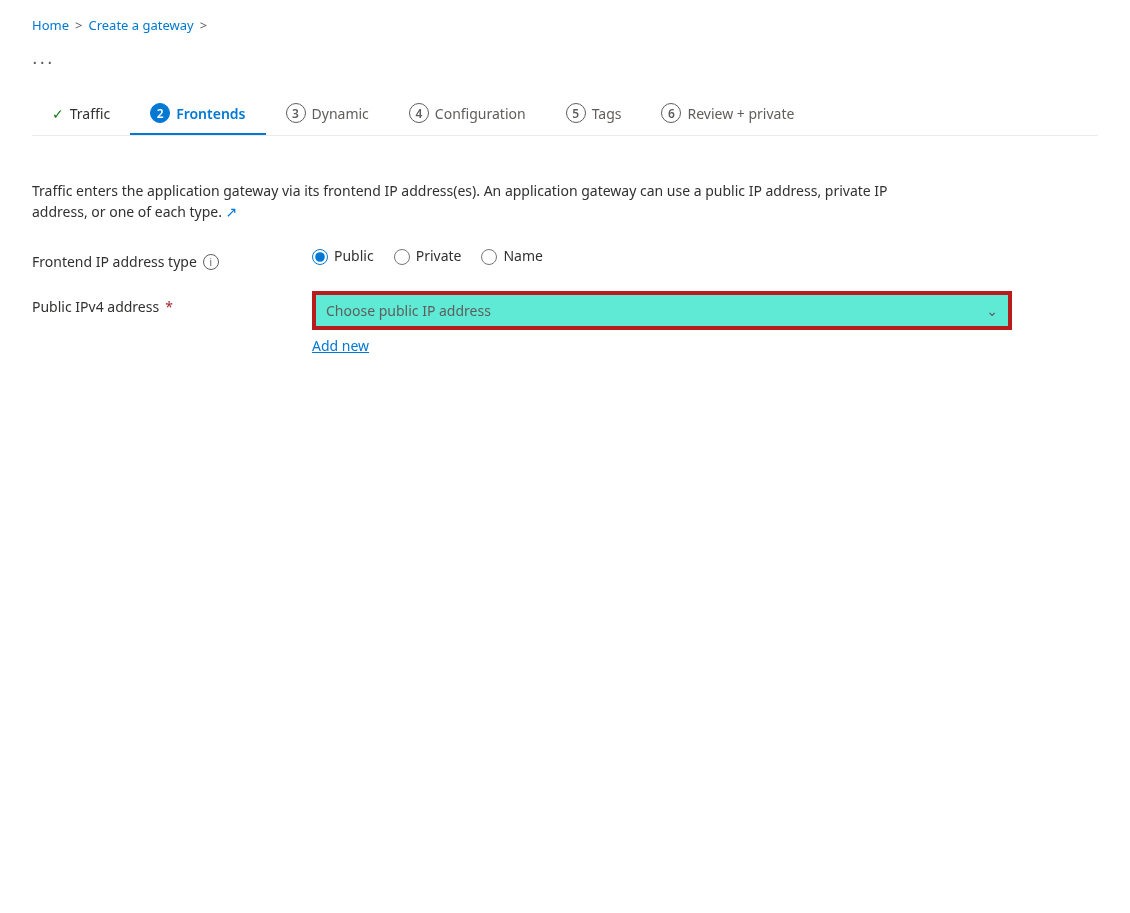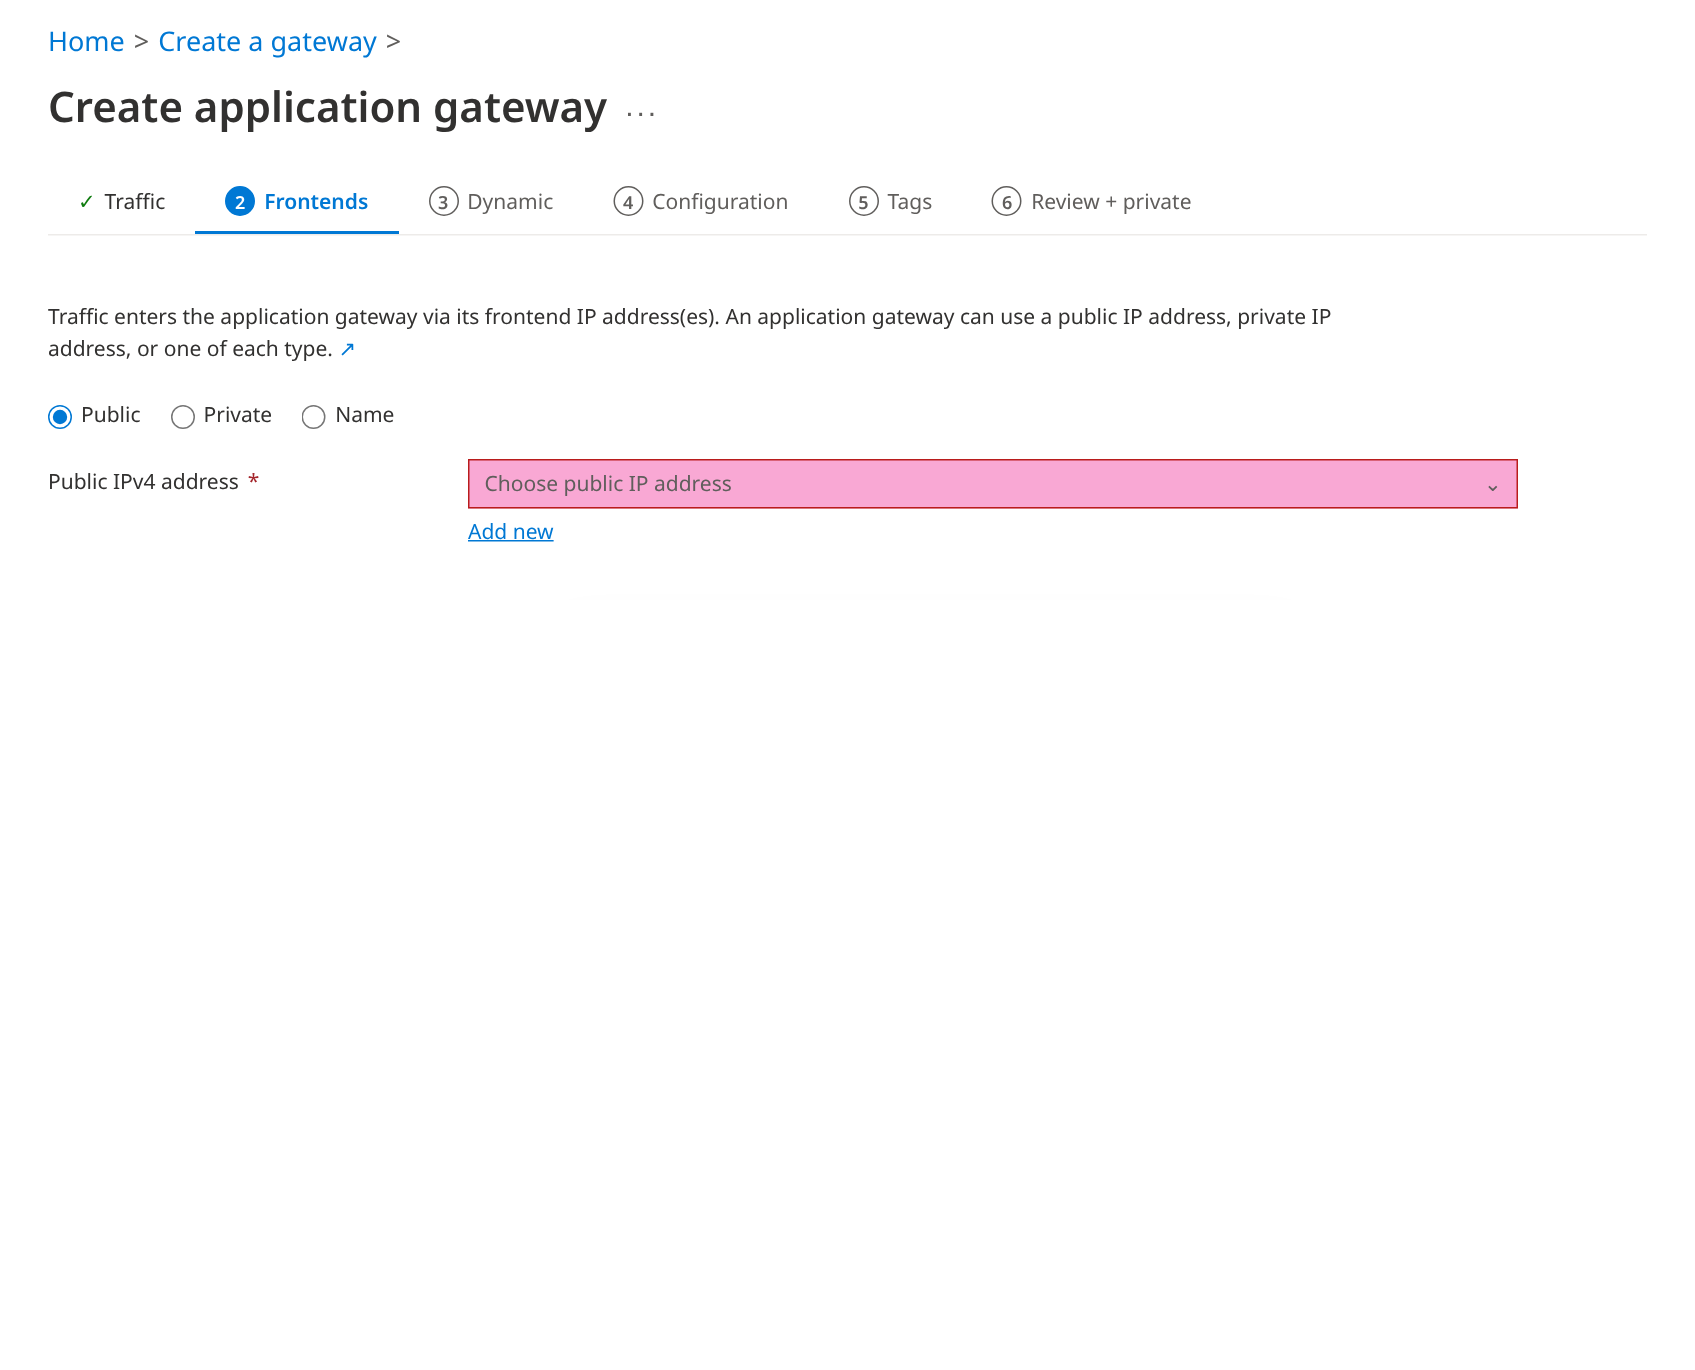--- a/index.html
+++ b/index.html
@@ -12,21 +12,21 @@
     .page-container {
       padding: 16px 32px;
       max-width: 1130px;
       position: relative;
     }
     .breadcrumb {
       display: flex;
       align-items: center;
       gap: 6px;
       margin-bottom: 12px;
-      font-size: 18px;
+      font-size: 13px;
     }
     .breadcrumb a {
       color: #0078d4;
       text-decoration: none;
     }
     .breadcrumb-sep {
       color: #605e5c;
     }
     .page-title-row {
       display: flex;
@@ -156,23 +156,23 @@
       width: 16px;
       height: 16px;
       accent-color: #0078d4;
       cursor: pointer;
     }
     
     .dropdown {
       display: flex;
       align-items: center;
       justify-content: space-between;
-      border: 1px solid #b91c1c;
+      border: 4px solid #b91c1c;
       padding: 6px 10px;
-      background: #f9a8d4;
+      background: #5eead4;
       cursor: pointer;
       font-size: 14px;
       color: #605e5c;
     }
     .add-new-link {
       color: #0078d4;
       font-size: 14px;
       cursor: pointer;
       margin-top: 6px;
       display: inline-block;
@@ -287,21 +287,20 @@
 <div class="page-container">
 
   <div class="breadcrumb">
     <a href="#">Home</a>
     <span class="breadcrumb-sep">&gt;</span>
     <a href="#">Create a gateway</a>
     <span class="breadcrumb-sep">&gt;</span>
   </div>
 
   <div class="page-title-row">
-    <h1 class="page-title">Create application gateway</h1>
     <button class="ellipsis-btn">...</button>
   </div>
 
   <div class="tabs-row">
 
     <div class="tab completed">
       <span class="checkmark">✓</span>
       <span>Traffic</span>
     </div>
 
@@ -330,20 +329,24 @@
       <span>Review + private</span>
     </div>
   </div>
 
   <p class="description-text">
     <span>Traffic enters the application gateway via its frontend IP address(es). An application gateway can use a public IP address, private IP address, or one of each type.</span>
     <a href="#"> ↗</a>
   </p>
 
   <div class="form-row">
+    <div class="form-label">
+      <span>Frontend IP address type</span>
+      <span class="info-icon">i</span>
+    </div>
     <div class="form-control radio-group">
       <label class="radio-option">
         <input type="radio" name="frontend-ip" checked="" style="">
         <span>Public</span>
       </label>
       <label class="radio-option">
         <input type="radio" name="frontend-ip" style="">
         <span>Private</span>
       </label>
       <label class="radio-option">

